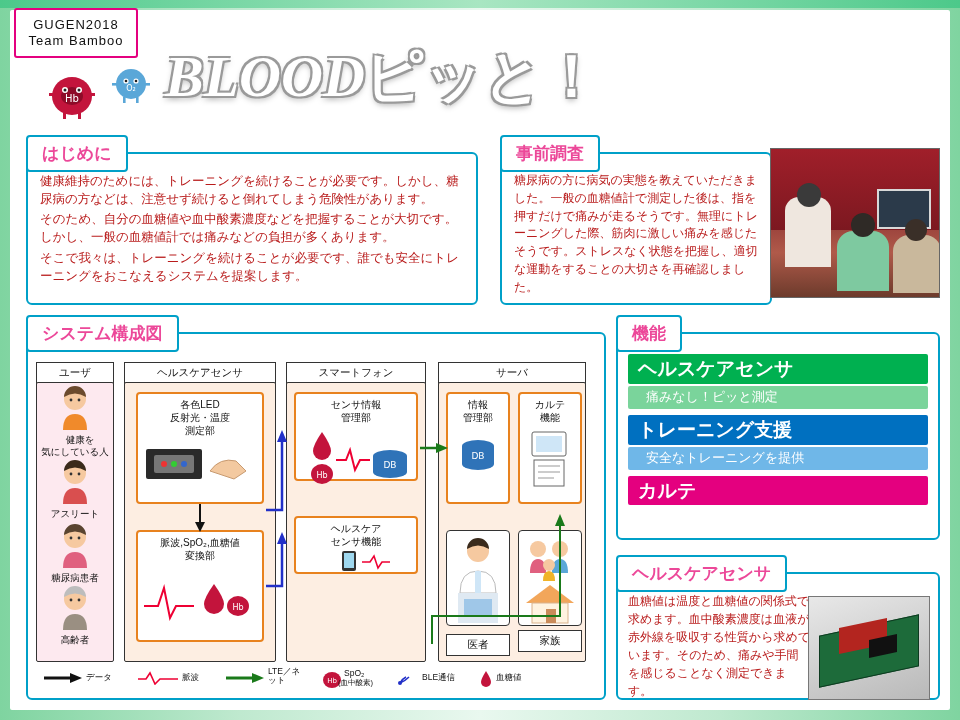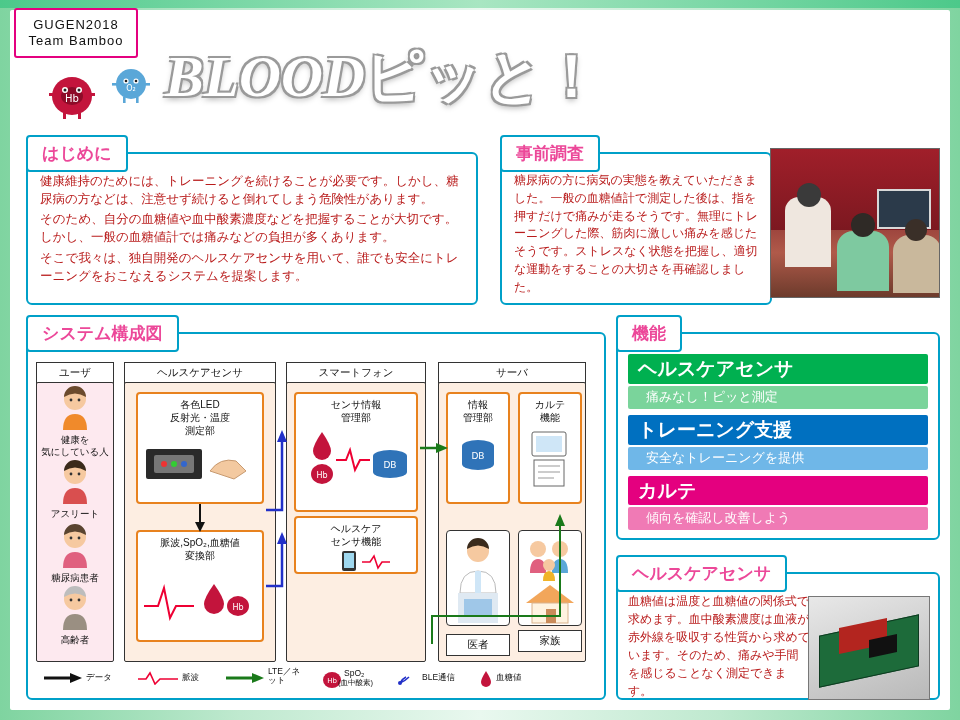--- a/index.html
+++ b/index.html
@@ -217,21 +217,21 @@
       <rect x="13" y="35" width="2.6" height="6" fill="#5aa7d8"></rect>
       <rect x="26" y="35" width="2.6" height="6" fill="#5aa7d8"></rect>
     </svg>
   </div>
 
   <div class="panel" id="intro">
     <div class="tab">はじめに</div>
     <div class="panel-body">
       <p>健康維持のためには、トレーニングを続けることが必要です。しかし、糖尿病の方などは、注意せず続けると倒れてしまう危険性があります。</p>
       <p>そのため、自分の血糖値や血中酸素濃度などを把握することが大切です。しかし、一般の血糖値計では痛みなどの負担が多くあります。</p>
-      <p>そこで我々は、独自開発のヘルスケアセンサを用いて、誰でも安全にトレーニングをおこなえるシステムを提案します。</p>
+      <p>そこで我々は、トレーニングを続けることが必要です、誰でも安全にトレーニングをおこなえるシステムを提案します。</p>
     </div>
   </div>
 
   <div class="panel" id="presurvey">
     <div class="tab">事前調査</div>
     <div class="panel-body">
       <p>糖尿病の方に病気の実態を教えていただきました。一般の血糖値計で測定した後は、指を押すだけで痛みが走るそうです。無理にトレーニングした際、筋肉に激しい痛みを感じたそうです。ストレスなく状態を把握し、適切な運動をすることの大切さを再確認しました。</p>
     </div>
   </div>
 
@@ -263,21 +263,21 @@
 
       <div style="position:absolute; left:22px; top:52px;">
         <svg width="50" height="46" viewBox="0 0 50 46">
           <circle cx="25" cy="13" r="11" fill="#f6c9a0"></circle>
           <path d="M14 11 a11 11 0 0 1 22 0 q-11 -7 -22 0z" fill="#6b4a2d"></path>
           <circle cx="21" cy="14" r="1.4" fill="#333"></circle>
             <circle cx="29" cy="14" r="1.4" fill="#333"></circle>
           <path d="M13 44 q0-16 12-16 t12 16z" fill="#f08a2b"></path>
         </svg>
       </div>
-      <div class="tiny-label" style="left:8px; top:100px; width:78px;">健康を</div>
+      <div class="tiny-label" style="left:8px; top:100px; width:88px;">健康を</div>
       <div class="tiny-label" style="left:8px; top:112px; width:78px;">気にしている人</div>
 
       <div style="position:absolute; left:22px; top:126px;">
         <svg width="50" height="46" viewBox="0 0 50 46">
           <circle cx="25" cy="13" r="11" fill="#f6c9a0"></circle>
           <path d="M14 11 a11 11 0 0 1 22 0 q-11 -7 -22 0z" fill="#3a2a1b"></path>
           <circle cx="21" cy="14" r="1.4" fill="#333"></circle>
             <circle cx="29" cy="14" r="1.4" fill="#333"></circle>
           <path d="M13 44 q0-16 12-16 t12 16z" fill="#d94f4f"></path>
         </svg>
@@ -329,21 +329,21 @@
           <ellipse cx="98" cy="40" rx="11" ry="10" fill="#c3143c"></ellipse>
           <text x="98" y="44" font-size="8" fill="#fff" text-anchor="middle" font-family="DejaVu Sans">Hb</text>
         </svg>
       </div>
 
       <svg style="position:absolute; left:164px; top:170px;" width="16" height="28">
         <line x1="8" y1="0" x2="8" y2="20" stroke="#111" stroke-width="2"></line>
         <polygon points="8,28 3,18 13,18" fill="#111"></polygon>
       </svg>
 
-      <div class="sub-box" style="left:266px; top:58px; width:124px; height:120px;">
+      <div class="sub-box" style="left:266px; top:58px; width:124px; height:89px;">
         <span class="lbl">センサ情報</span>
         <span class="lbl" style="padding-top:0">管理部</span>
         <svg width="116" height="66" viewBox="0 0 116 66" style="margin:2px auto 0;">
           <path d="M24 6 q9 13 9 19 a9 9 0 1 1 -18 0 q0-6 9-19z" fill="#c3143c"></path>
           <ellipse cx="24" cy="48" rx="11" ry="10" fill="#c3143c"></ellipse>
           <text x="24" y="52" font-size="8" fill="#fff" text-anchor="middle" font-family="DejaVu Sans">Hb</text>
           <polyline points="38,34 48,34 52,24 57,44 62,34 72,34" fill="none" stroke="#e03" stroke-width="2"></polyline>
           <ellipse cx="92" cy="30" rx="17" ry="6" fill="#2f73b8"></ellipse>
           <rect x="75" y="30" width="34" height="16" fill="#2f73b8"></rect>
           <ellipse cx="92" cy="46" rx="17" ry="6" fill="#2f73b8"></ellipse>
@@ -476,21 +476,20 @@
       <div class="fn-row g1">
         <div class="fn-title">ヘルスケアセンサ</div>
         <div class="fn-sub">痛みなし！ピッと測定</div>
       </div>
       <div class="fn-row g2">
         <div class="fn-title">トレーニング支援</div>
         <div class="fn-sub">安全なトレーニングを提供</div>
       </div>
       <div class="fn-row g3">
         <div class="fn-title">カルテ</div>
-        <div class="fn-sub">傾向を確認し改善しよう</div>
       </div>
     </div>
   </div>
 
   <div class="panel" id="sensorpanel">
     <div class="tab">ヘルスケアセンサ</div>
     <div class="panel-body">
       <p>血糖値は温度と血糖値の関係式で求めます。血中酸素濃度は血液が赤外線を吸収する性質から求めています。そのため、痛みや手間を感じることなく測定できます。</p>
       <div class="sensor-photo">
         <div class="sp-bg"></div>

